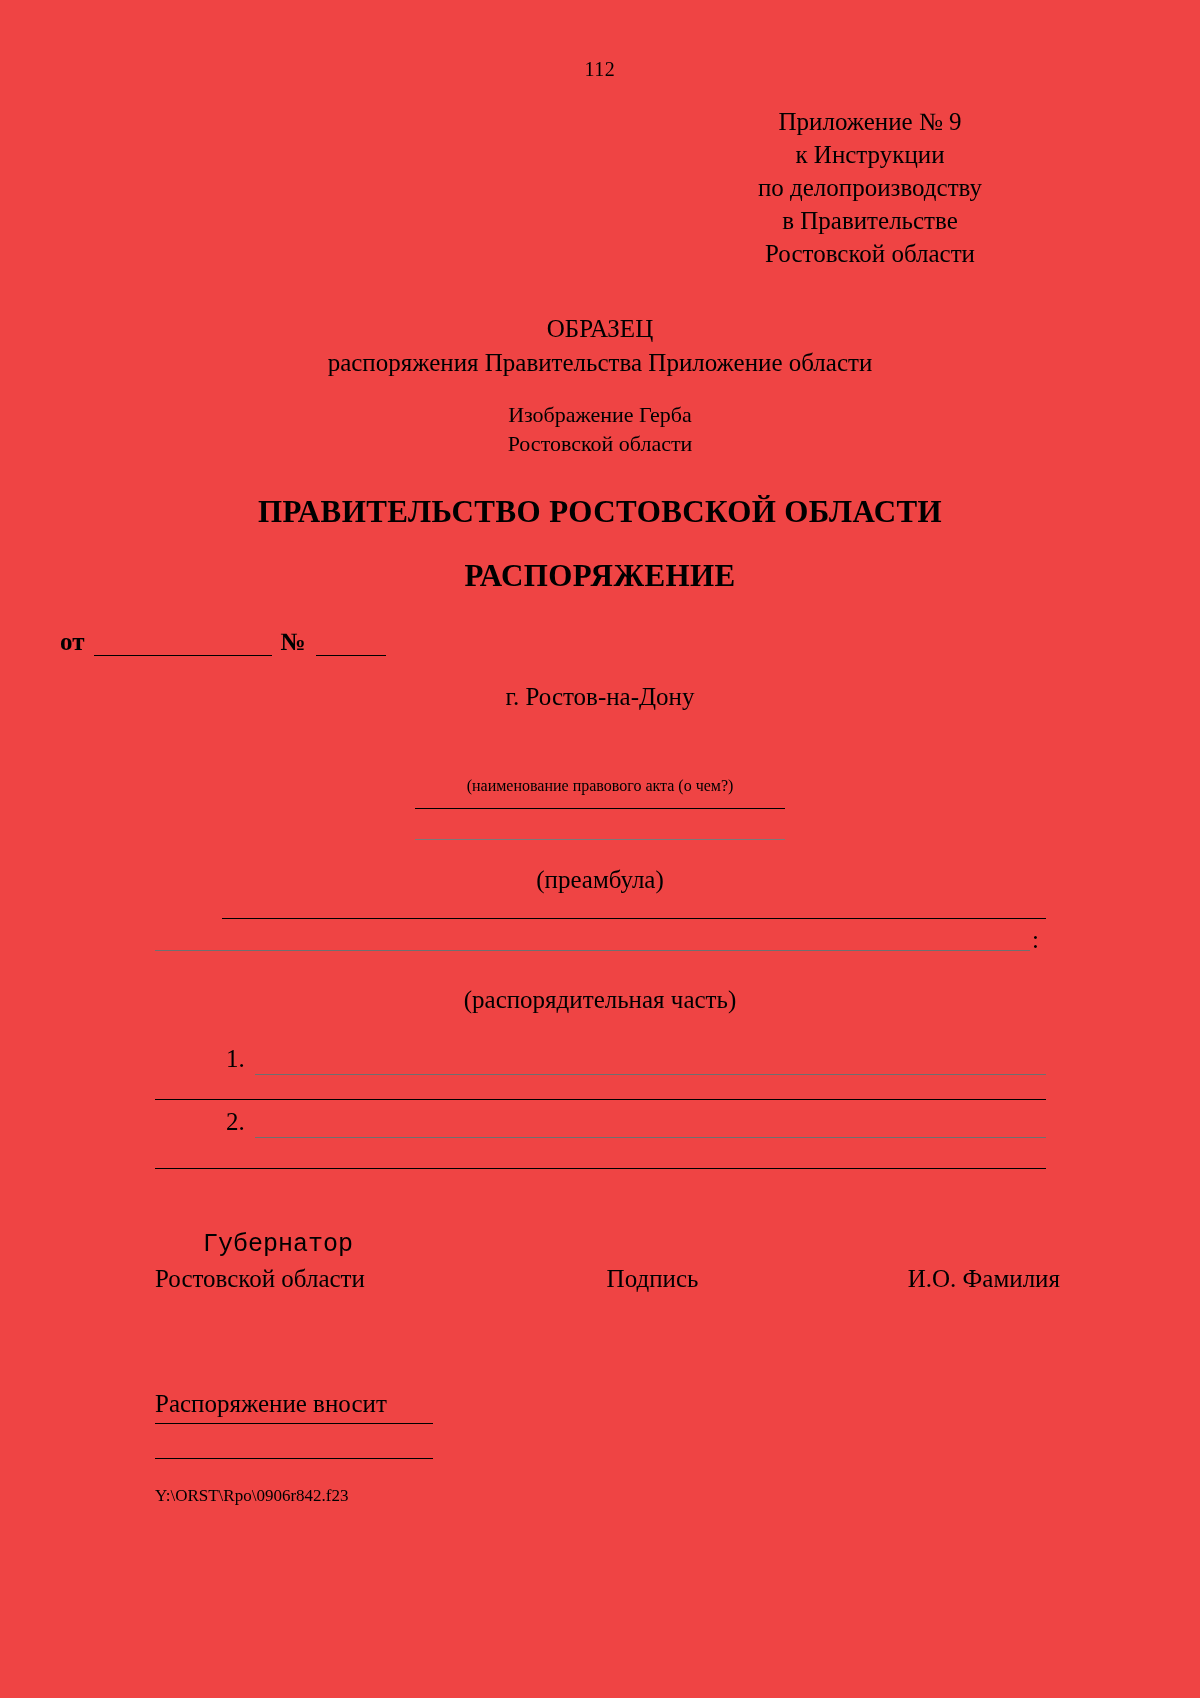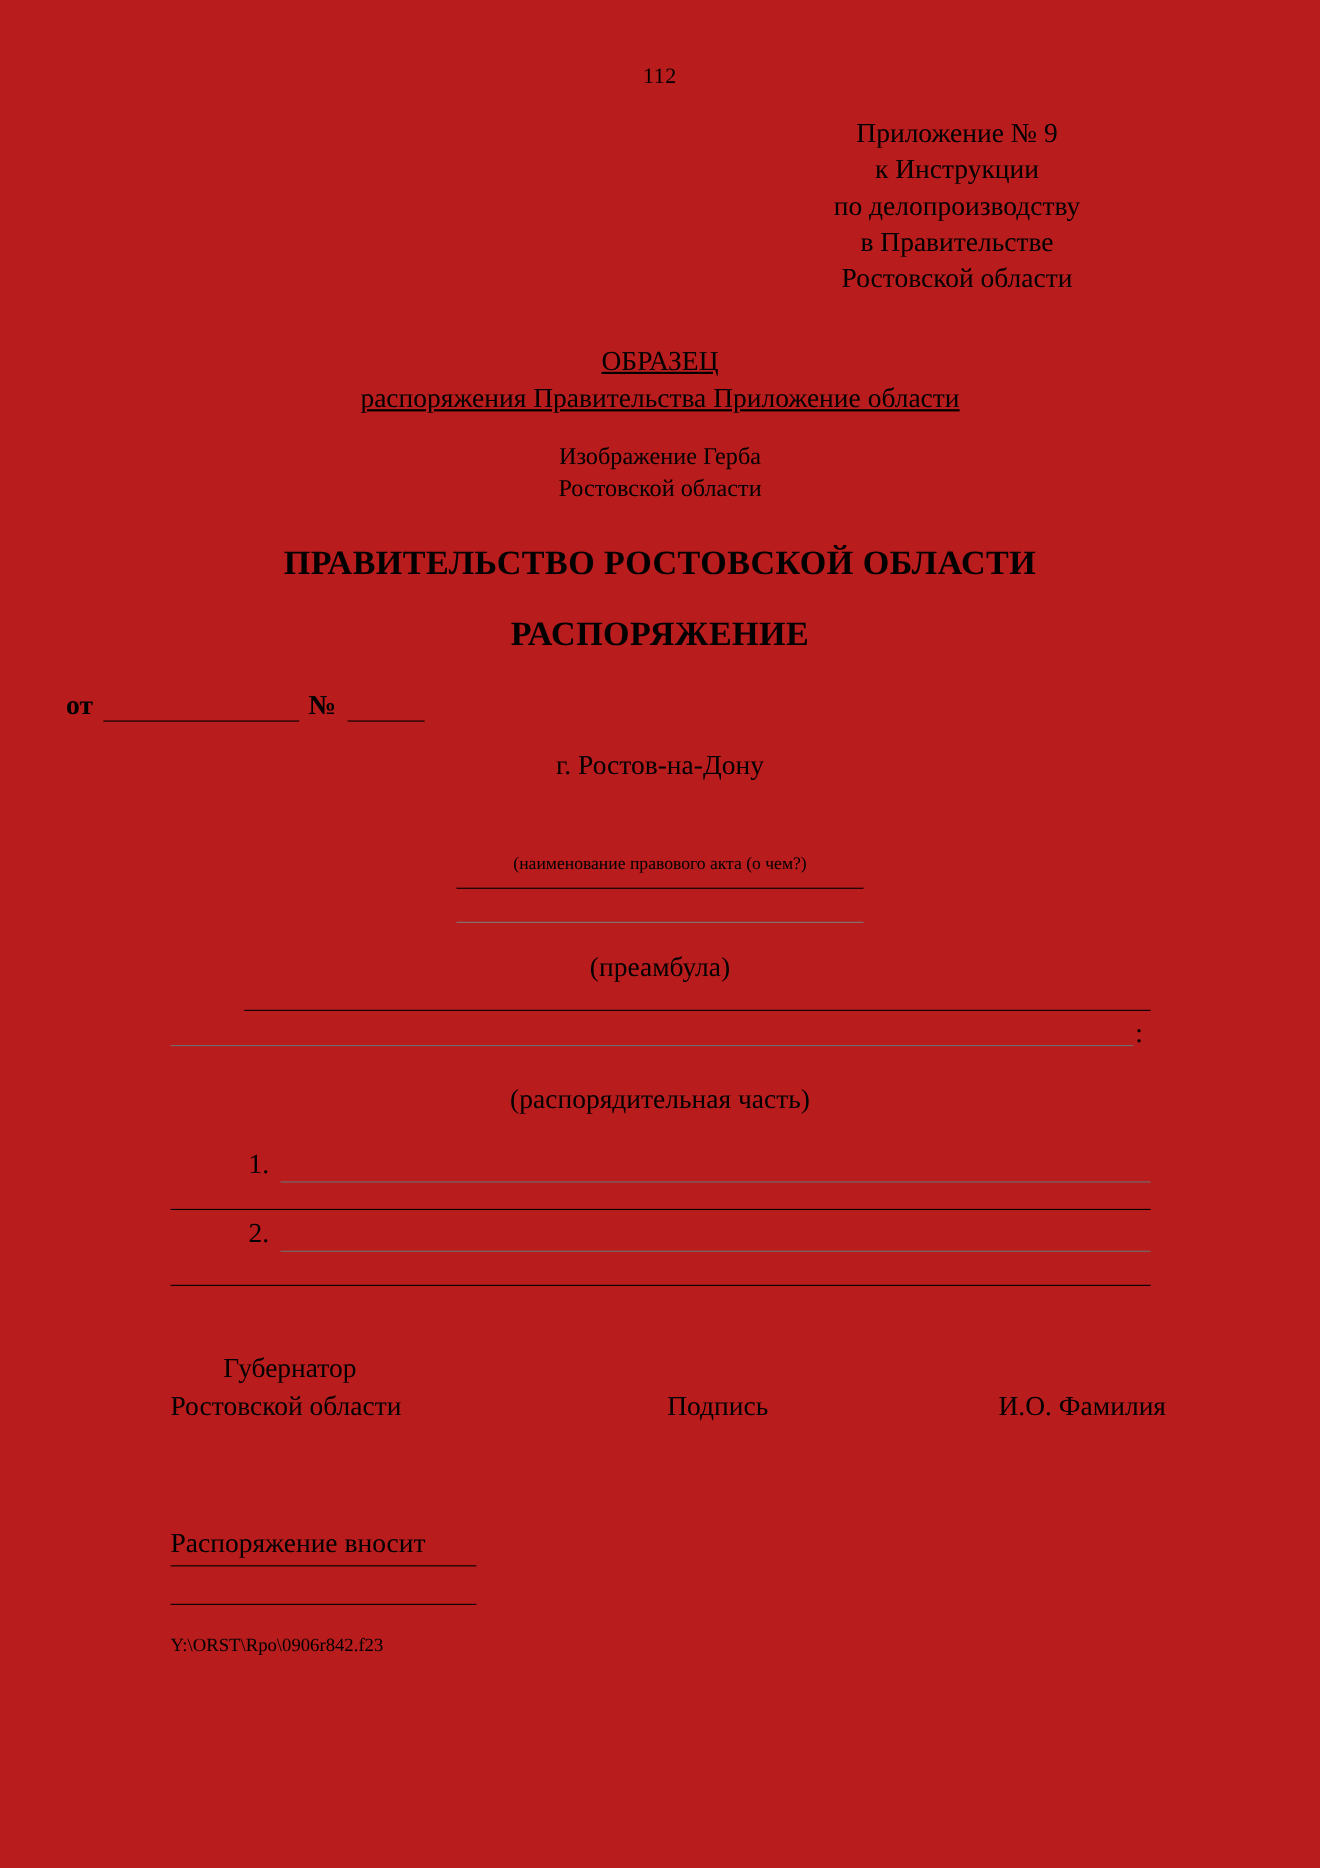--- a/index.html
+++ b/index.html
@@ -10,21 +10,21 @@
   }
   body {
     font-family: "Liberation Serif", "DejaVu Serif", serif;
     color: #000000;
   }
   .page {
     position: relative;
     width: 1200px;
     height: 1698px;
     margin: 0 auto;
-    background: #b91c1c;
+    background: #ef4444;
     box-sizing: border-box;
     overflow: hidden;
   }
 
   
   .page-number {
     position: absolute;
     top: 58px;
     left: 0;
     width: 1200px;
@@ -47,21 +47,20 @@
 
   
   .sample-block {
     position: absolute;
     top: 312px;
     left: 100px;
     width: 1000px;
     text-align: center;
     font-size: 25px;
     line-height: 1.34;
-    text-decoration: underline;
   }
 
   
   .emblem-block {
     position: absolute;
     top: 400px;
     left: 100px;
     width: 1000px;
     text-align: center;
     font-size: 22px;
@@ -236,21 +235,21 @@
     width: 905px;
     font-size: 25px;
     line-height: 1.34;
   }
   .sig-row {
     display: flex;
     align-items: flex-start;
     justify-content: space-between;
   }
   .sig-left   { width: 330px; }
-  .sig-left .l1 { padding-left: 48px; }
+  .sig-left .l1 { padding-left: 48px; font-family: Liberation Mono, monospace; }
   .sig-middle { width: 240px; text-align: center; padding-top: 34px; }
   .sig-right  { width: 240px; text-align: right; padding-top: 34px; }
 
   
   .submitter-label {
     position: absolute;
     top: 1362px;
     left: 155px;
     font-size: 25px;
     margin-top: 28px;

